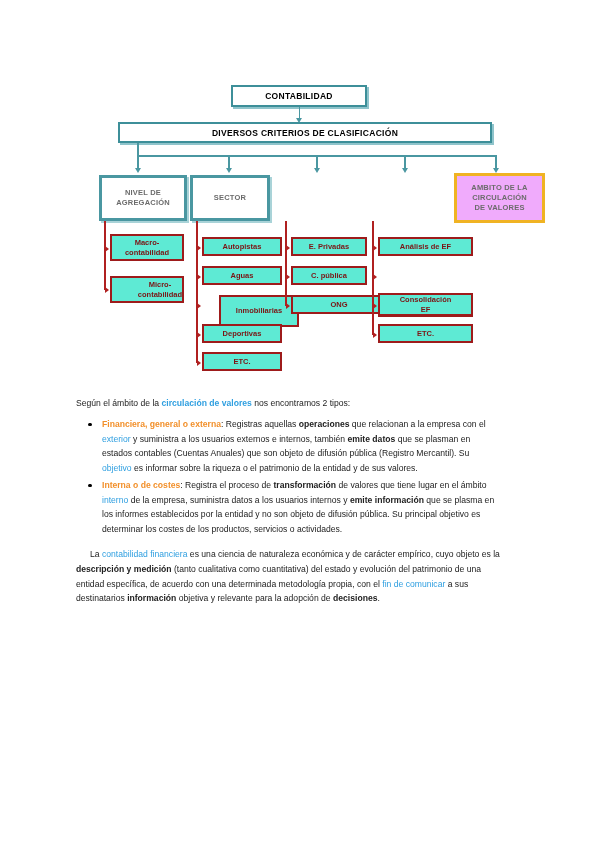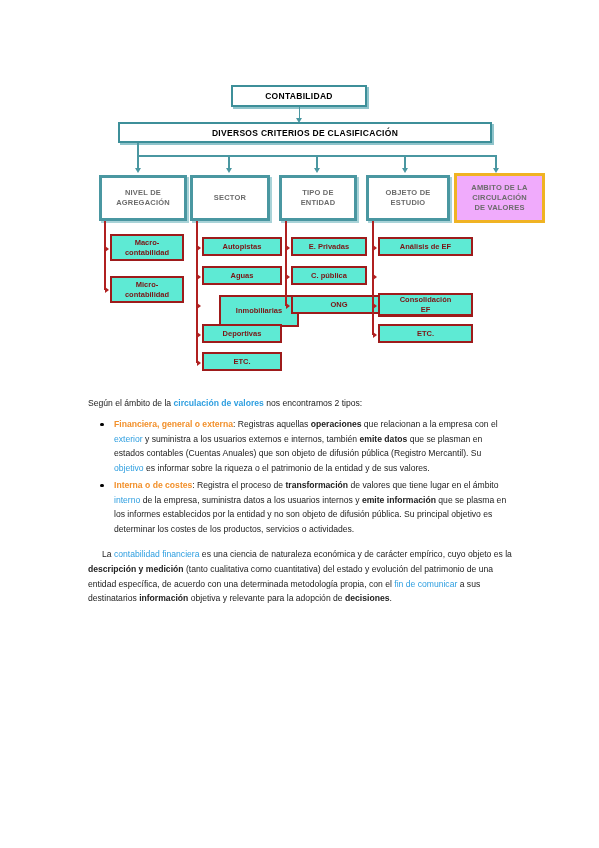--- a/index.html
+++ b/index.html
@@ -90,21 +90,21 @@
     position: absolute;
     width: 0; height: 0;
     border-top: 3px solid transparent;
     border-bottom: 3px solid transparent;
     border-left: 4.5px solid #b02020;
   }
 
   
   #body-text {
     position: absolute;
-    left: 88px;
+    left: 76px;
     top: 396px;
     width: 424px;
     font-size: 8.6px;
     line-height: 1.72;
     color: #222222;
   }
   .lead { margin: 0 0 6px 0; }
   ul.bullets {
     margin: 0 0 10px 0;
     padding-left: 26px;
@@ -174,53 +174,41 @@
       <span>AGREGACIÓN</span>
     </span>
   </div>
 
   <div class="dbox teal-col" style="left:190px; top:175px; width:80px; height:46px;">
     <span>
       <span>SECTOR</span>
     </span>
   </div>
 
-  <div class="dbox teal-col" style="left:279px; top:175px; width:78px; height:46px;">
-    <span>
-      <span>TIPO DE</span><br>
-      <span>ENTIDAD</span>
-    </span>
-  </div>
-
-  <div class="dbox teal-col" style="left:366px; top:175px; width:84px; height:46px;">
-    <span>
-      <span>OBJETO DE</span><br>
-      <span>ESTUDIO</span>
-    </span>
-  </div>
+
 
   <div class="dbox gold-col" style="left:454px; top:173px; width:91px; height:50px;">
     <span>
       <span>AMBITO DE LA</span><br>
       <span>CIRCULACIÓN</span><br>
       <span>DE VALORES</span>
     </span>
   </div>
 
   <div class="ln-r" style="left:104px; top:221px; width:1.5px; height:69px;"></div>
   <div class="arrow-r" style="left:105px; top:246px;"></div>
   <div class="arrow-r" style="left:105px; top:287px;"></div>
 
   <div class="dbox red" style="left:110px; top:234px; width:74px; height:27px;">
     <span>
       <span>Macro-</span><br>
       <span>contabilidad</span>
     </span>
   </div>
-  <div class="dbox red" style="left:110px; top:276px; width:74px; height:27px;">
+  <div class="dbox red" style="left:110px; top:276px; width:74px; height:27px;justify-content:flex-end;">
     <span>
       <span>Micro-</span><br>
       <span>contabilidad</span>
     </span>
   </div>
 
   <div class="ln-r" style="left:196px; top:221px; width:1.5px; height:142px;"></div>
   <div class="arrow-r" style="left:197px; top:245px;"></div>
   <div class="arrow-r" style="left:197px; top:274px;"></div>
   <div class="arrow-r" style="left:197px; top:303px;"></div>

